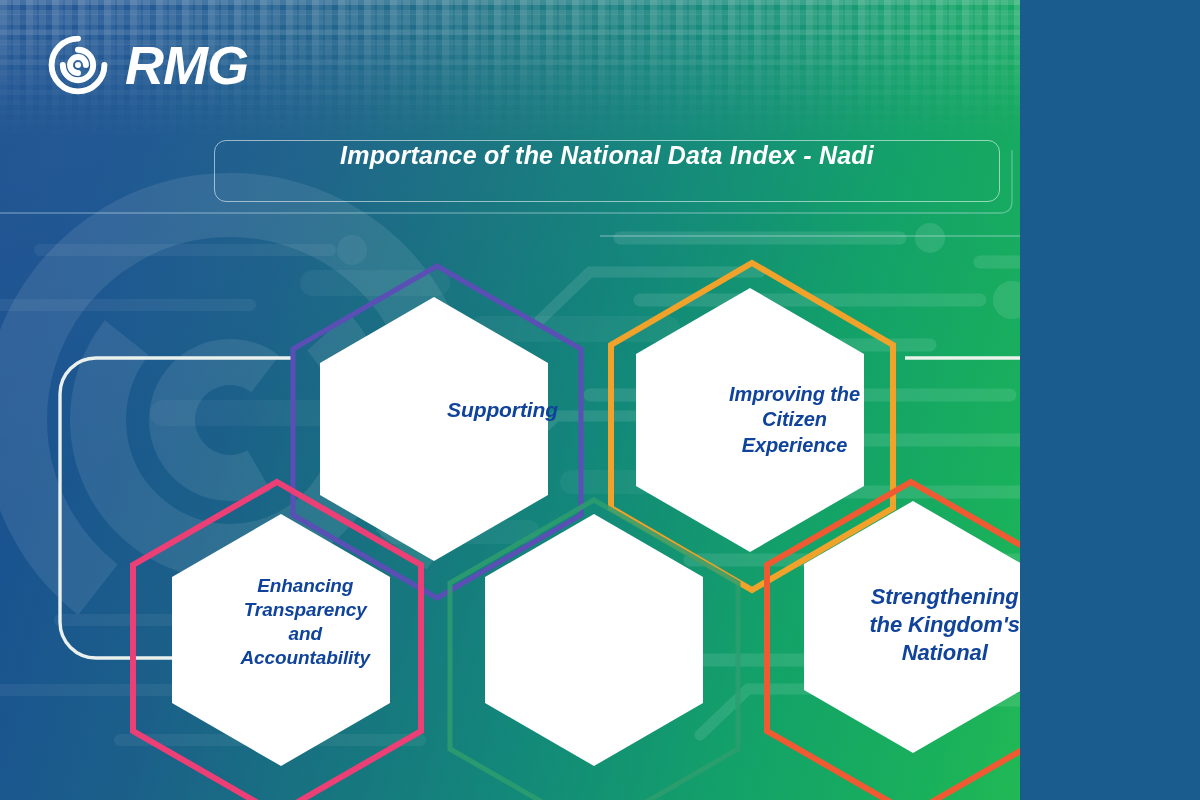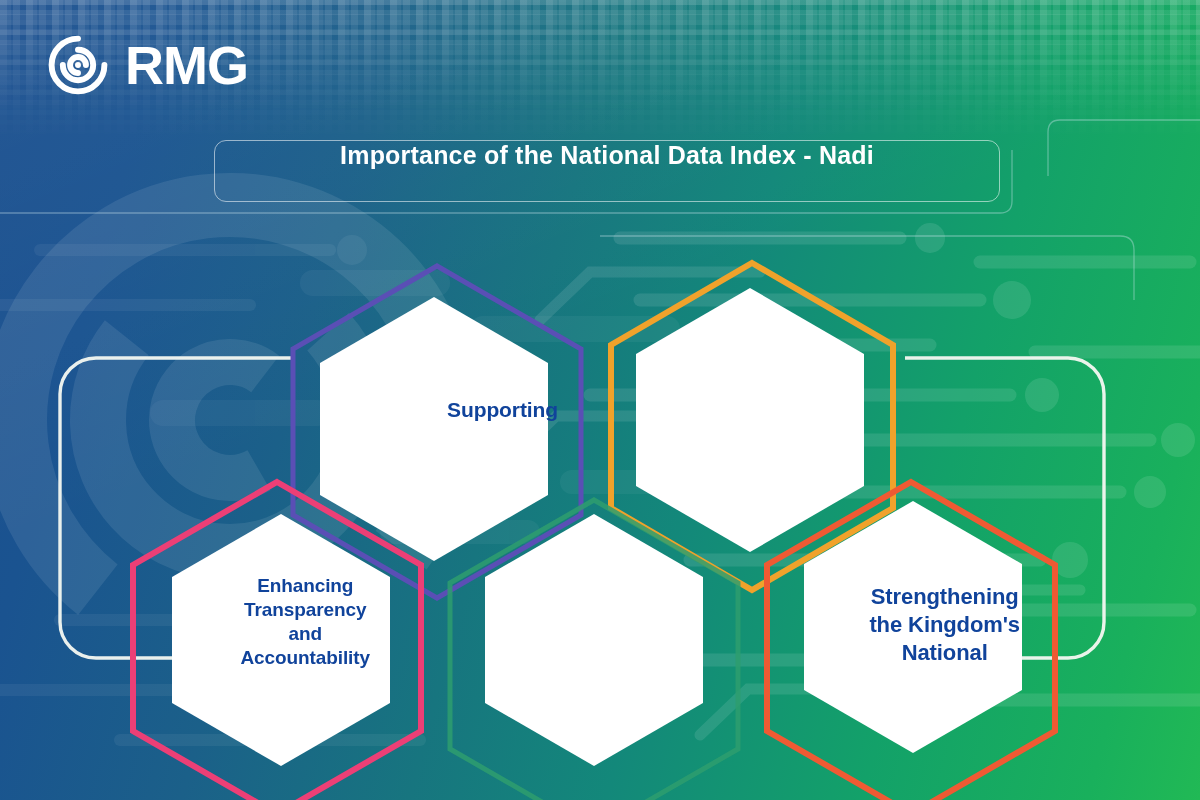--- a/index.html
+++ b/index.html
@@ -5,32 +5,33 @@
   * { margin:0; padding:0; box-sizing:border-box; }
   html,body { width:1200px; height:800px; overflow:hidden; }
   body {
     font-family:"Liberation Sans", sans-serif;
     background:#1b5c8e;
   }
 
   
   #canvas {
     position:relative;
-    width:1200px; height:800px;
+    width:1020px; height:800px;
     overflow:hidden;
     background:
       linear-gradient(105deg,
         #1a4f8f 0%,
         #1a5390 12%,
         #1b6089 28%,
         #17757f 44%,
         #13887a 58%,
         #13a169 76%,
         #19b05c 92%,
         #21b955 100%);
+    font-style: italic;
   }
 
   
   .wash {
     position:absolute; inset:0;
     background:linear-gradient(160deg, rgba(255,255,255,.05) 0%, rgba(255,255,255,0) 45%);
     pointer-events:none;
   }
 
   
@@ -234,20 +235,27 @@
   </div>
 
   <div class="hex-layer">
 
     <div class="hex-label" style="left:310px; top:355px; width:248px; height:110px; font-size:21px;">
       <div>
         <div>Supporting</div>
       </div>
     </div>
 
+    <div class="hex-label" style="left:640px; top:345px; width:220px; height:150px; font-size:20px;">
+      <div>
+        <div>Improving the</div>
+        <div>Citizen</div>
+        <div>Experience</div>
+      </div>
+    </div>
 
     <div class="hex-label" style="left:160px; top:537px; width:210px; height:170px; font-size:19px;">
       <div>
         <div>Enhancing</div>
         <div>Transparency</div>
         <div>and</div>
         <div>Accountability</div>
       </div>
     </div>
 

